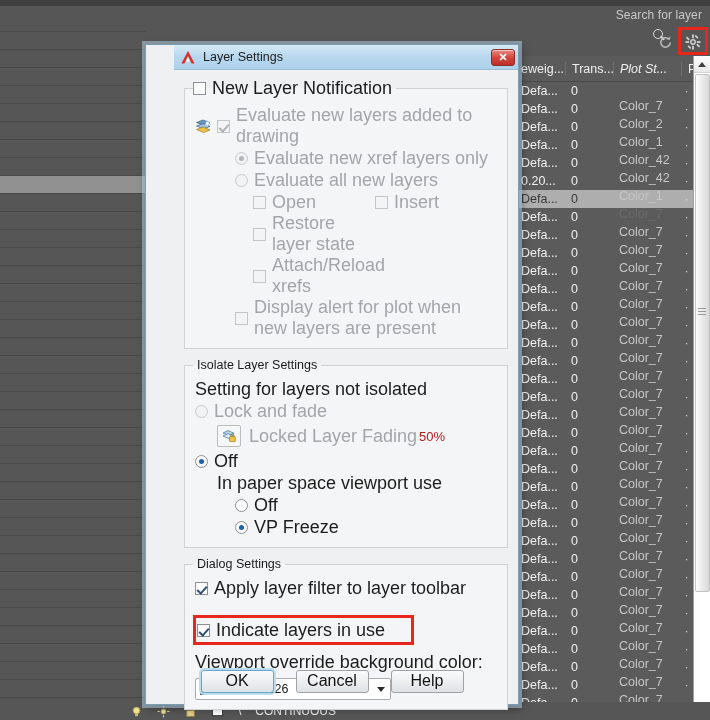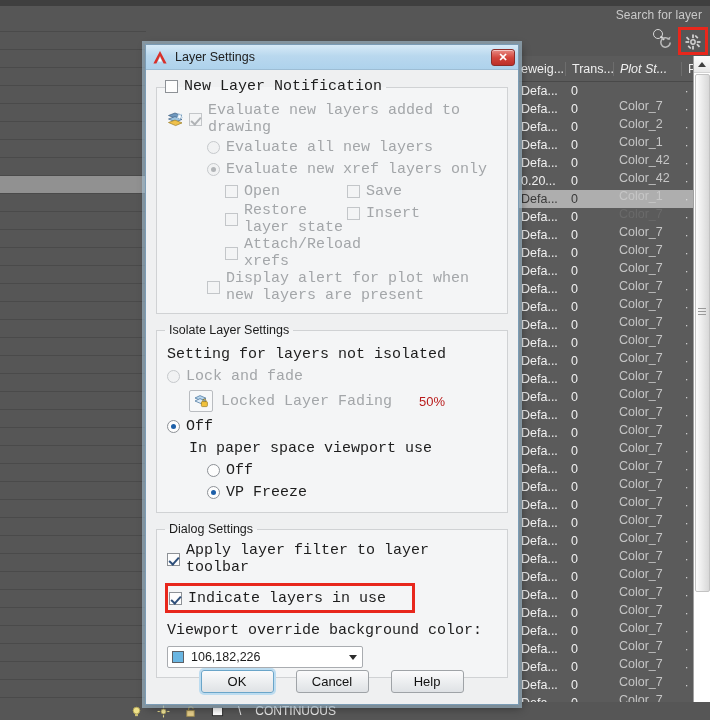--- a/index.html
+++ b/index.html
@@ -108,20 +108,21 @@
     padding-left:130px; color:#e9e9e9; font-size:12px;
   }
   .bi { width:13px; height:13px; display:inline-block; }
 
   
   #dialog {
     position:absolute; left:145px; top:44px; width:374px; height:661px;
     background:#eff0f1;
     border:1px solid #7b9cb5;
     box-shadow: 0 0 0 3px rgba(175,205,225,.55), 2px 3px 9px rgba(0,0,0,.42);
+    padding-left: 28px;
   }
   .titlebar {
     height:25px; background:linear-gradient(#d7eaf7,#b9d8ee 45%,#aed2ec);
     display:flex; align-items:center; padding:0 3px 0 6px;
     border-bottom:1px solid #9dbdd4;
   }
   .title-logo { width:16px; height:15px; margin-right:7px; }
   .title-text { font-size:12.5px; color:#202020; flex:1; }
   .close-btn {
     width:24px; height:17px; border:1px solid #8b2c28; border-radius:3px;
@@ -135,21 +136,21 @@
   fieldset.group {
     border:1px solid #d0d2d4; background:#f4f5f6;
     margin:0 0 9px 0; padding:6px 10px 9px 10px;
   }
   fieldset.group > legend {
     font-size:12.5px; color:#1a1a1a; padding:0 4px; margin-left:-2px;
   }
   fieldset.group.legend-cb > legend { padding:0 4px 0 0; }
 
   .row { display:flex; align-items:center; min-height:22px; }
-  .lbl { font-size:15px; color:#1d1d1d;font-family:Liberation Mono, monospace; }
+  .lbl { font-size:18px; color:#1d1d1d; }
   .lbl.dis { color:#a3a6a9; }
 
   
   .cb {
     width:13px; height:13px; border:1px solid #8d9196; background:#fdfdfd;
     display:inline-flex; align-items:center; justify-content:center;
     margin-right:6px; flex:none; position:relative;
   }
   .cb.dis { border-color:#c3c6c9; background:#f3f4f5; }
   .cb.checked::after {
@@ -181,21 +182,21 @@
 
   .fade-btn {
     width:24px; height:22px; border:1px solid #b9bcc0; background:#f7f8f9;
     border-radius:2px; display:flex; align-items:center; justify-content:center;
     margin-right:8px; flex:none;
   }
   .pct { margin-left:auto; padding-right:52px; font-size:13px; color:#b91c1c; }
 
   .hl-box {
     border:3px solid #e8271c; padding:1px 26px 1px 1px;
-    display:inline-flex; align-items:flex-start; margin:7px 0 2px -2px;
+    display:inline-flex; align-items:flex-start; margin:16px 0 2px -2px;
   }
 
   .combo {
     width:196px; height:22px; margin-top:5px;
     border:1px solid #a9acb0; background:#fff; border-radius:2px;
     display:flex; align-items:center; padding-left:4px;
   }
   .swatch { width:12px; height:12px; border:1px solid #5d6166; margin-right:7px; flex:none; }
   .combo .val { font-size:12.5px; color:#1a1a1a; flex:1; }
   .combo .arrow {
@@ -204,21 +205,21 @@
   .combo .arrow i {
     width:0;height:0;border-left:4px solid transparent;border-right:4px solid transparent;
     border-top:5px solid #2b2b2b;
   }
 
   .btnbar {
     position:absolute; left:0; bottom:0; width:100%; height:46px;
     display:flex; align-items:center; justify-content:center; gap:22px;
   }
   .btn {
-    width:73px; height:23px; font-size:13px; color:#111;
+    width:73px; height:23px; font-size:16px; color:#111;
     border:1px solid #9fa3a7; border-radius:3px;
     background:linear-gradient(#fbfbfc,#eceef0 52%,#dfe2e5);
     display:flex; align-items:center; justify-content:center;
   }
   .btn.default {
     border-color:#6aa5c9;
     box-shadow:0 0 0 2px #bcdcf0;
   }
 </style>
 </head>
@@ -588,27 +589,27 @@
           <path d="M1.5 3.5 L8 1 L15 3.8 L8.6 6.4 Z" fill="#6e97bd" stroke="#3c5f82" stroke-width=".7"></path>
           <path d="M1.5 7 L8 4.6 L15 7.4 L8.6 10 Z" fill="#9cc3e0" stroke="#3c5f82" stroke-width=".7"></path>
           <path d="M1.5 10.5 L8 8.1 L15 10.9 L8.6 13.6 Z" fill="#f0c14b" stroke="#9b7c22" stroke-width=".7"></path>
           <path d="M11.8 1.2 l1 2 2-1 -1 2 1.6 1.3 -2.2 .2 -.5 2 -1.1-1.8 -2.1 .6 1.3-1.7z" fill="#ffffff" stroke="#8fb8d8" stroke-width=".5"></path>
         </svg>
         <span class="cb checked dis"></span>
         <span class="lbl dis">Evaluate new layers added to drawing</span>
       </div>
 
       <div class="row ind2">
+        <span class="rb sel dis"></span>
+        <span class="lbl dis">Evaluate new xref layers only</span>
+      </div>
+
+      <div class="row ind2">
         <span class="rb dis"></span>
         <span class="lbl dis">Evaluate all new layers</span>
-      </div>
-
-      <div class="row ind2">
-        <span class="rb sel dis"></span>
-        <span class="lbl dis">Evaluate new xref layers only</span>
       </div>
 
 
       <div class="two-col">
         <div class="colA">
           <div class="row ind3">
             <span class="cb dis"></span>
             <span class="lbl dis">Open</span>
           </div>
           <div class="row ind3">
@@ -616,24 +617,20 @@
             <span class="lbl dis">Restore layer state</span>
           </div>
           <div class="row ind3">
             <span class="cb dis"></span>
             <span class="lbl dis">Attach/Reload xrefs</span>
           </div>
         </div>
         <div class="colB">
           <div class="row">
             <span class="cb dis"></span>
-            <span class="lbl dis">Save</span>
-          </div>
-          <div class="row">
-            <span class="cb dis"></span>
             <span class="lbl dis">Insert</span>
           </div>
         </div>
       </div>
 
       <div class="row ind2">
         <span class="cb dis"></span>
         <span class="lbl dis">Display alert for plot when new layers are present</span>
       </div>
     </fieldset>

